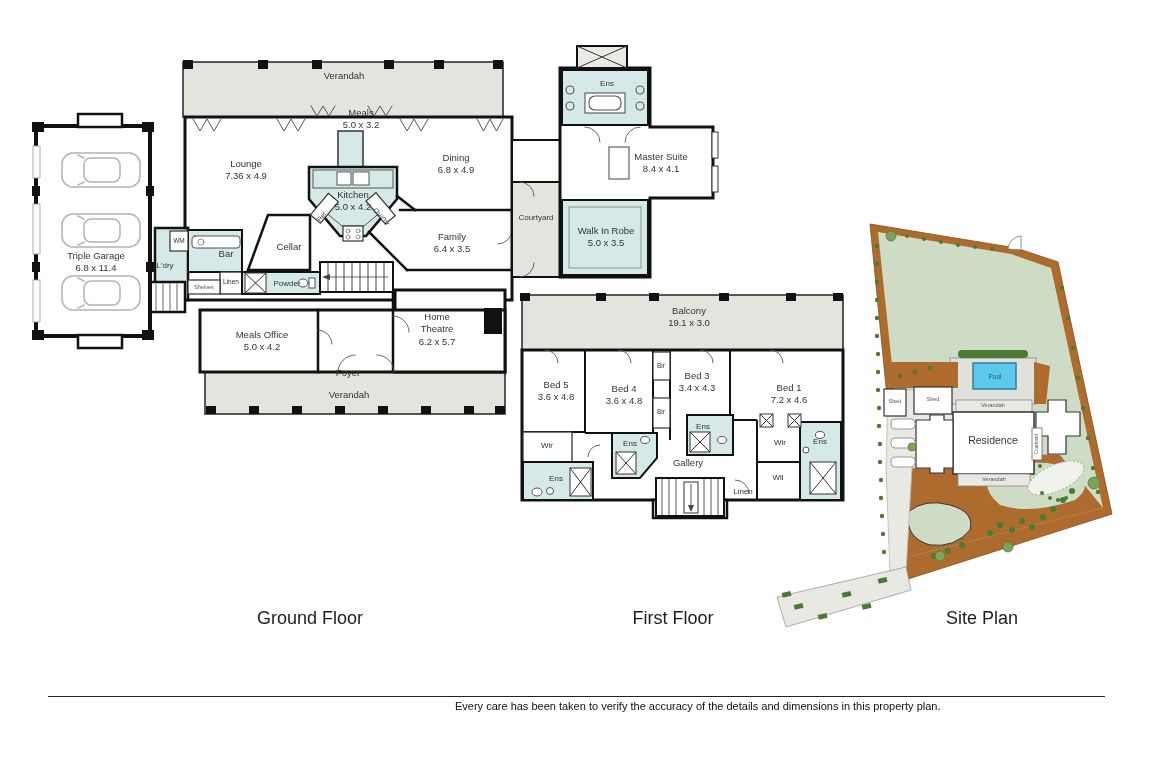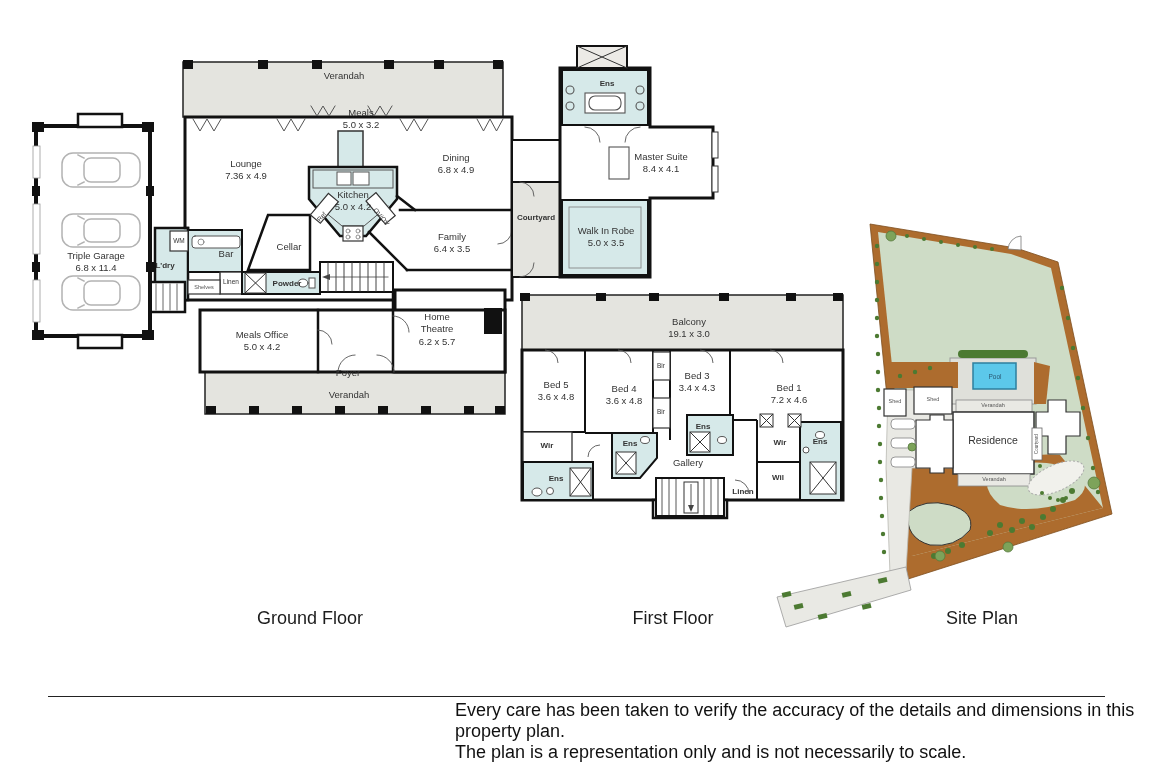--- a/index.html
+++ b/index.html
@@ -3,29 +3,29 @@
 <meta charset="utf-8">
 <style>
   html,body{margin:0;padding:0;background:#fff;}
   #page{position:relative;width:1152px;height:768px;background:#fff;overflow:hidden;
         font-family:"Liberation Sans",sans-serif;}
   #plan-svg{position:absolute;left:0;top:0;}
   .lbl{position:absolute;transform:translate(-50%,-50%);font-size:9.5px;color:#333;
        text-align:center;line-height:1.3;white-space:nowrap;z-index:5;}
   .lbl .rd{display:block;}
   .wrapped{white-space:normal;width:58px;}
-  .sm{font-size:8px;font-weight:bold;}
+  .sm{font-size:8px;}
   .xs{font-size:6.5px;}
   .tiny{font-size:5.5px;color:#555;}
   .section-label{position:absolute;transform:translate(-50%,-50%);font-size:18px;color:#1c1c1c;z-index:5;}
   #address-title{position:absolute;left:48px;top:668px;font-size:21px;font-weight:bold;
        color:#111;letter-spacing:.3px;z-index:5;}
   #footer-rule{position:absolute;left:48px;top:696px;width:1057px;height:0;
        border-top:1.4px solid #222;z-index:5;}
-  #disclaimer{position:absolute;left:455px;top:700px;font-size:18px;color:#111;
+  #disclaimer{position:absolute;left:455px;top:700px;font-size:11px;color:#111;
        line-height:1.18;z-index:5;}
 </style>
 </head>
 <body>
 
 <div id="page">
 
 <svg id="plan-svg" width="1152" height="768" viewBox="0 0 1152 768">
 
   <g stroke-linecap="square">
@@ -427,21 +427,21 @@
       <span class="rn wrapped" style="display:block;">Home Theatre</span>
       <span class="rd">6.2 x 5.7</span>
     </div>
 <div class="lbl" style="left:349px;top:395px;">Verandah</div>
 <div class="lbl" style="left:96px;top:262px;"><span class="rn">Triple Garage</span><span class="rd">6.8 x 11.4</span></div>
 <div class="lbl sm" style="left:536px;top:218px;">Courtyard</div>
 <div class="lbl sm" style="left:607px;top:84px;">Ens</div>
 <div class="lbl" style="left:661px;top:163px;"><span class="rn">Master Suite</span><span class="rd">8.4 x 4.1</span></div>
 <div class="lbl" style="left:606px;top:237px;"><span class="rn">Walk In Robe</span><span class="rd">5.0 x 3.5</span></div>
 
-<div class="lbl" style="left:689px;top:317px;margin-top:11px;"><span class="rn">Balcony</span><span class="rd">19.1 x 3.0</span></div>
+<div class="lbl" style="left:689px;top:317px;"><span class="rn">Balcony</span><span class="rd">19.1 x 3.0</span></div>
 <div class="lbl" style="left:556px;top:391px;"><span class="rn">Bed 5</span><span class="rd">3.6 x 4.8</span></div>
 <div class="lbl" style="left:624px;top:395px;"><span class="rn">Bed 4</span><span class="rd">3.6 x 4.8</span></div>
 <div class="lbl" style="left:697px;top:382px;"><span class="rn">Bed 3</span><span class="rd">3.4 x 4.3</span></div>
 <div class="lbl" style="left:789px;top:394px;"><span class="rn">Bed 1</span><span class="rd">7.2 x 4.6</span></div>
 <div class="lbl xs" style="left:661px;top:366px;">Bir</div>
 <div class="lbl xs" style="left:661px;top:412px;">Bir</div>
 <div class="lbl sm" style="left:547px;top:446px;">Wir</div>
 <div class="lbl sm" style="left:556px;top:479px;">Ens</div>
 <div class="lbl sm" style="left:630px;top:444px;">Ens</div>
 <div class="lbl sm" style="left:703px;top:427px;">Ens</div>
@@ -459,16 +459,15 @@
 <div class="lbl tiny" style="left:994px;top:480px;">Verandah</div>
 <div class="lbl" style="left:1037px;top:444px;font-size:4.5px;transform:translate(-50%,-50%) rotate(-90deg);color:#555;">Courtyard</div>
 
 <div class="section-label" style="left:310px;top:618px;">Ground Floor</div>
 <div class="section-label" style="left:673px;top:618px;">First Floor</div>
 <div class="section-label" style="left:982px;top:618px;">Site Plan</div>
 
 <div id="footer-rule"></div>
 <div id="disclaimer">
   <div>Every care has been taken to verify the accuracy of the details and dimensions in this property plan.</div>
-  <div>The plan is a representation only and is not necessarily to scale.</div>
 </div>
 
 </div>
 
 </body></html>

